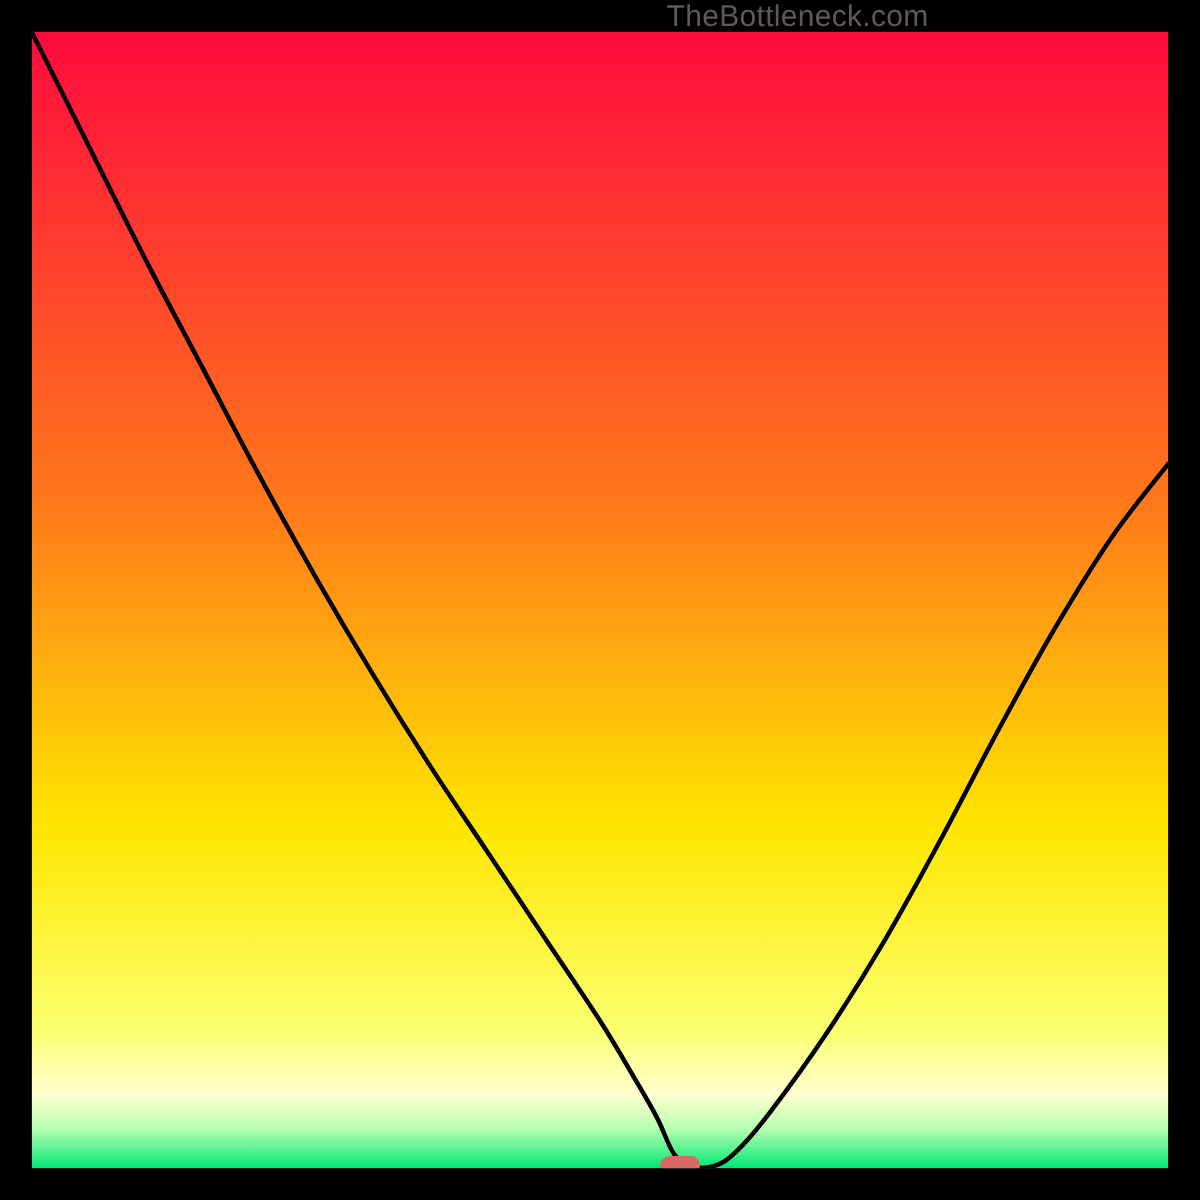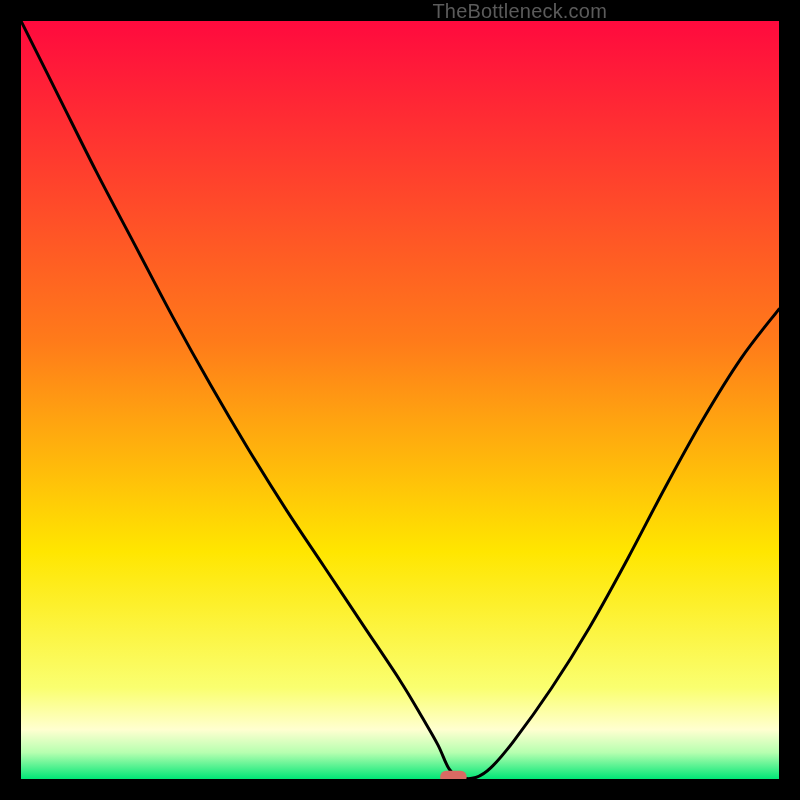--- a/index.html
+++ b/index.html
@@ -8,20 +8,21 @@
     width: 800px;
     height: 800px;
     background: #000;
     overflow: hidden;
   }
   .frame {
     position: relative;
     width: 632px;
     height: 800px;
     background: #000;
+    padding-left: 12px;
   }
   .plot-area {
     position: absolute;
     left: 21px;
     top: 21px;
     width: 758px;
     height: 758px;
     overflow: hidden;
   }
   .watermark {

